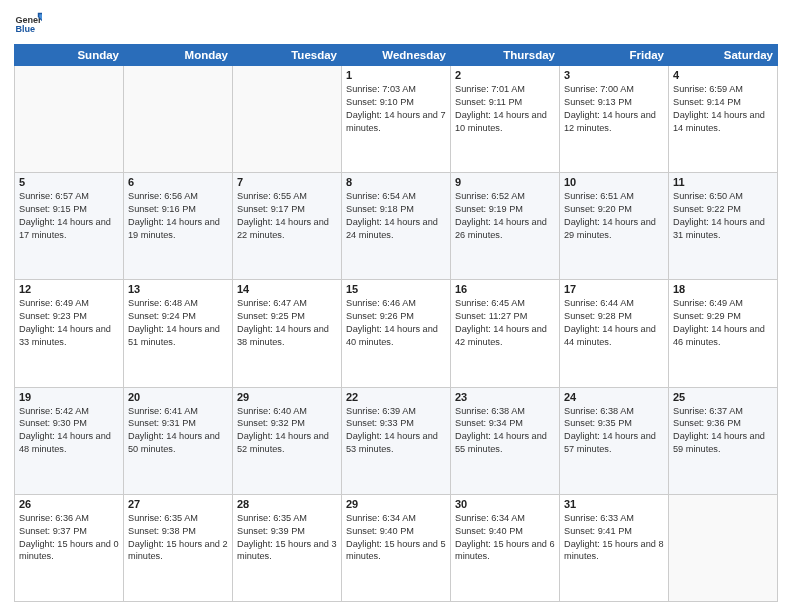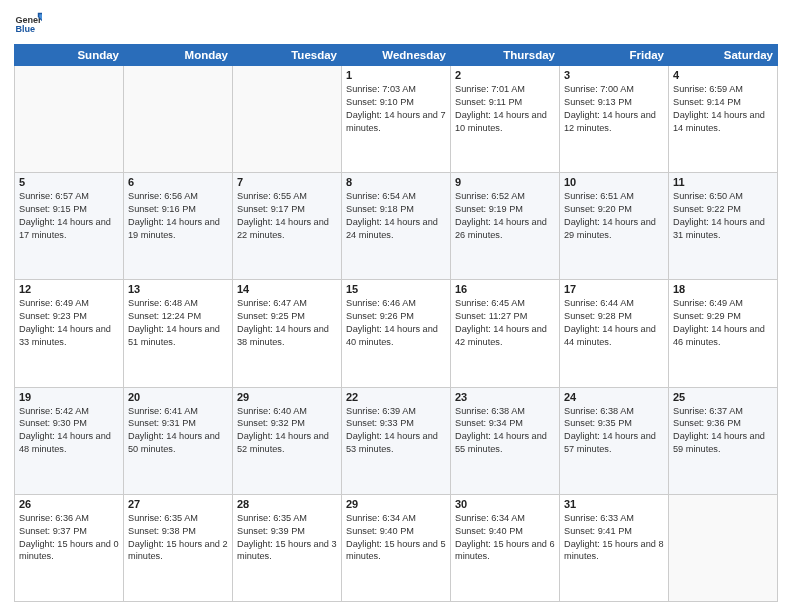--- a/index.html
+++ b/index.html
@@ -202,21 +202,21 @@
         <tr>
           <td>
             <div class="day-num">12</div>
             <div class="cell-text">Sunrise: 6:49 AM</div>
             <div class="cell-text">Sunset: 9:23 PM</div>
             <div class="cell-text">Daylight: 14 hours and 33 minutes.</div>
           </td>
           <td>
             <div class="day-num">13</div>
             <div class="cell-text">Sunrise: 6:48 AM</div>
-            <div class="cell-text">Sunset: 12:24 PM</div>
+            <div class="cell-text">Sunset: 9:24 PM</div>
             <div class="cell-text">Daylight: 14 hours and 51 minutes.</div>
           </td>
           <td>
             <div class="day-num">14</div>
             <div class="cell-text">Sunrise: 6:47 AM</div>
             <div class="cell-text">Sunset: 9:25 PM</div>
             <div class="cell-text">Daylight: 14 hours and 38 minutes.</div>
           </td>
           <td>
             <div class="day-num">15</div>

